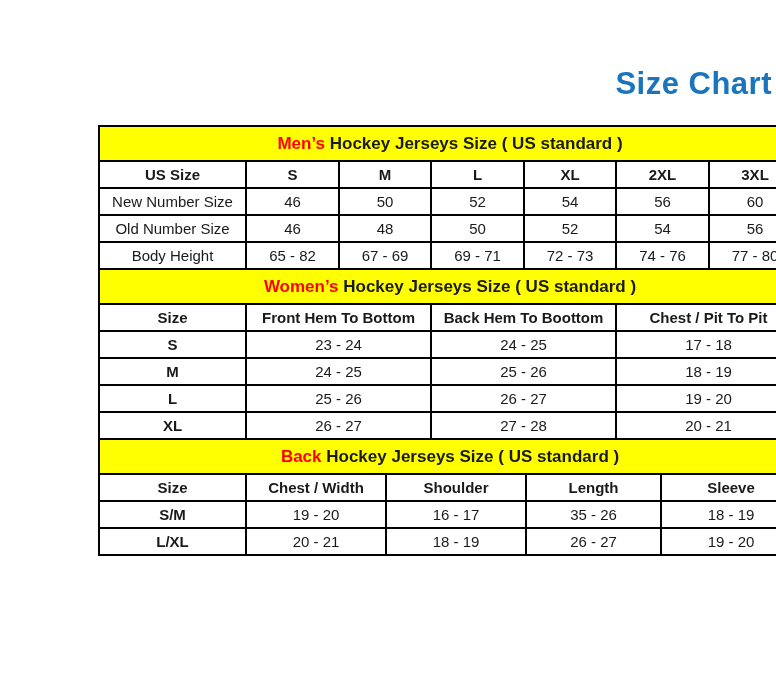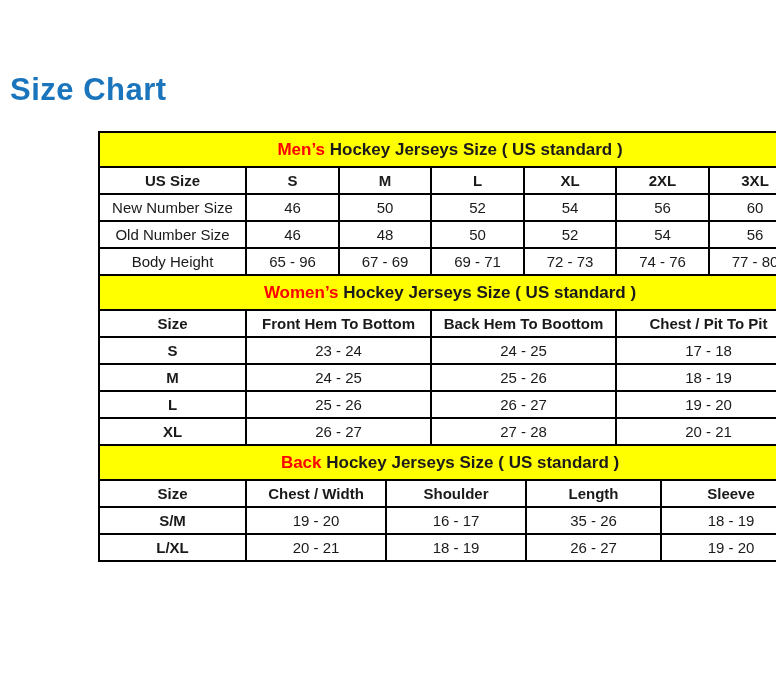--- a/index.html
+++ b/index.html
@@ -6,23 +6,23 @@
     margin: 0;
     padding: 0;
     width: 776px;
     height: 692px;
     background: #ffffff;
     font-family: "Liberation Sans", sans-serif;
     color: #1a1a1a;
     overflow: hidden;
   }
   .title {
-    margin: 10px;
+    margin: 4px;
     padding-top: 62px;
-    text-align: left;
+    text-align: right;
     font-size: 31px;
     line-height: 36px;
     font-weight: 700;
     color: #1b75bc;
     letter-spacing: 0.5px;
   }
   .chart-wrap {
     width: 580px;
     margin: 23px auto 0 auto;
   }
@@ -104,21 +104,21 @@
       <td>Old Number Size</td>
       <td>46</td>
       <td>48</td>
       <td>50</td>
       <td>52</td>
       <td>54</td>
       <td>56</td>
     </tr>
     <tr>
       <td>Body Height</td>
-      <td>65 - 96</td>
+      <td>65 - 82</td>
       <td>67 - 69</td>
       <td>69 - 71</td>
       <td>72 - 73</td>
       <td>74 - 76</td>
       <td>77 - 80</td>
     </tr>
   </tbody>
     </table>
 
   <table class="sz">

